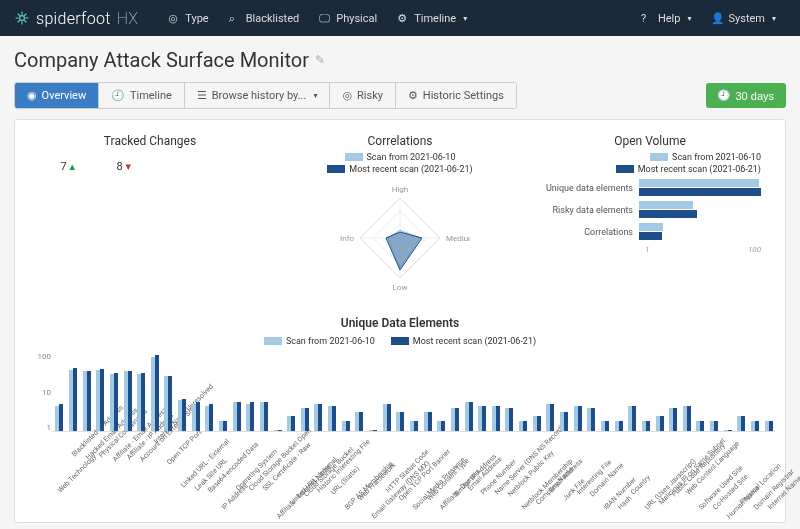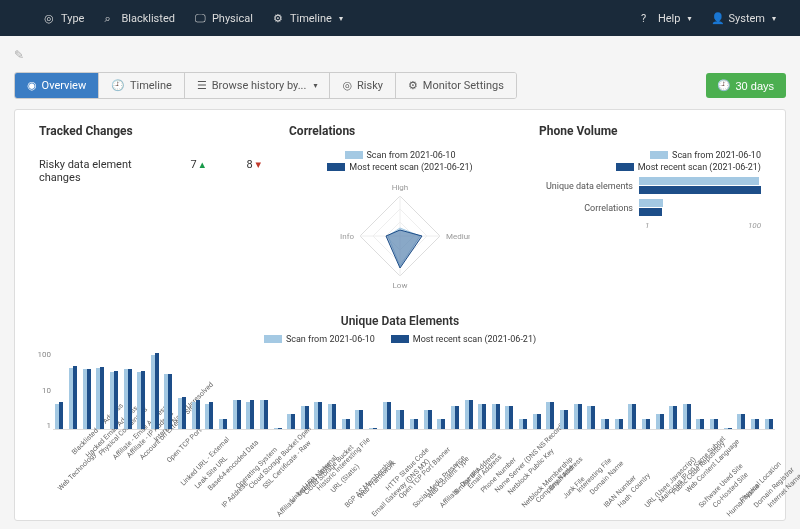--- a/index.html
+++ b/index.html
@@ -26,21 +26,21 @@
 .tabbar-item { display: flex; align-items: center; gap: 5px; padding: 6px 12px; font-size: 11px; background: #f5f5f5; border-right: 1px solid #ccc; cursor: pointer; color: #555; }
 .tabbar-item:last-child { border-right: none; }
 .tabbar-item.active { background: #3b7dc4; color: #fff; }
 .btn-days { background: #4caf50; color: #fff; border: none; padding: 6px 12px; border-radius: 3px; font-size: 11px; display: flex; align-items: center; gap: 4px; cursor: pointer; }
 
 
 .content { padding: 0 14px 14px; }
 .panel { background: #fff; border: 1px solid #ddd; border-radius: 3px; padding: 10px; }
 .top-row { display: grid; grid-template-columns: 1fr 1fr 1fr; gap: 0; }
 .top-row .section { padding: 4px 14px 8px; }
-.section-title { font-size: 12px; font-weight: 700; text-align: left; margin-bottom: 12px; }
+.section-title { font-size: 12px; font-weight: 400; text-align: center; margin-bottom: 4px; }
 
 
 .tc-row { display: flex; justify-content: space-between; padding: 8px 0; border-bottom: 1px solid #eee; font-size: 11px; }
 .tc-row:last-child { border-bottom: none; }
 .tc-vals { display: flex; gap: 20px; }
 .tc-val { width: 36px; text-align: right; }
 .up { color: #1a9a4a; }
 .down { color: #c0392b; }
 
 
@@ -75,20 +75,28 @@
 .ude-bar.l { background: #a4c9e3; }
 .ude-bar.d { background: #1d4e89; }
 .ude-xlabel { position: absolute; top: 82px; left: 50%; transform: rotate(-45deg) translate(-4px, 0); transform-origin: top left; font-size: 7px; color: #666; white-space: nowrap; }
 
 .icon { width: 12px; height: 12px; display: inline-flex; }
 </style>
 </head>
 <body>
 
 <div class="topnav">
+  <div class="brand">
+    <svg class="brand-icon" viewBox="0 0 20 20">
+        <circle cx="10" cy="10" r="3" fill="none" stroke="#6cc" stroke-width="1.4"></circle>
+        <path d="M10 2v4M10 14v4M2 10h4M14 10h4M4.5 4.5l3 3M12.5 12.5l3 3M15.5 4.5l-3 3M7.5 12.5l-3 3" stroke="#6cc" stroke-width="1.4"></path>
+      </svg>
+    <span>spiderfoot</span>
+    <span class="brand-hx">HX</span>
+  </div>
   <div class="nav-items">
     <div class="nav-item">
         <span class="icon">◎</span>
         <span>Type</span>
       </div>
     <div class="nav-item">
         <span class="icon">⌕</span>
         <span>Blacklisted</span>
       </div>
     <div class="nav-item">
@@ -110,20 +118,21 @@
     <div class="nav-item">
         <span class="icon">👤</span>
         <span>System</span>
         <span class="caret">▾</span>
       </div>
   </div>
 </div>
 
 <div class="page-title-bar">
   <h1 class="page-title">
+    <span>Company Attack Surface Monitor</span>
     <span class="edit-icon">✎</span>
   </h1>
 </div>
 
 <div class="toolbar">
   <div class="tabbar">
     <div class="tabbar-item active">
         <span>◉</span>
         <span>Overview</span>
       </div>
@@ -135,39 +144,38 @@
         <span>☰</span>
         <span>Browse history by...</span>
         <span class="caret">▾</span>
       </div>
     <div class="tabbar-item">
         <span>◎</span>
         <span>Risky</span>
       </div>
     <div class="tabbar-item">
         <span>⚙</span>
-        <span>Monitor Settings</span>
+        <span>Historic Settings</span>
       </div>
   </div>
   <button class="btn-days">
       <span>🕘</span>
       <span>30 days</span>
     </button>
 </div>
 
 <div class="content">
   <div class="panel">
 
     <div class="top-row">
 
       <div class="section">
         <div class="section-title">Tracked Changes</div>
         <div id="tc-rows">
             <div class="tc-row">
-              <span>Risky data element changes</span>
     <span class="tc-vals">
       <span class="tc-val">7 <span class="up">▴</span></span>
       <span class="tc-val">8 <span class="down">▾</span></span>
     </span>
             </div>
           </div>
       </div>
 
       <div class="section">
         <div class="section-title">Correlations</div>
@@ -194,37 +202,44 @@
               <text class="radar-label" x="0" y="-46" text-anchor="middle">High</text>
               <text class="radar-label" x="46" y="3" text-anchor="start">Medium</text>
               <text class="radar-label" x="0" y="52" text-anchor="middle">Low</text>
               <text class="radar-label" x="-46" y="3" text-anchor="end">Info</text>
             </g>
           </svg>
         </div>
       </div>
 
       <div class="section">
-        <div class="section-title">Phone Volume</div>
+        <div class="section-title">Open Volume</div>
         <div class="legend" style="align-items:flex-end">
           <div class="legend-row">
               <span class="swatch sw-light"></span>
               <span>Scan from 2021-06-10</span>
             </div>
           <div class="legend-row">
               <span class="swatch sw-dark"></span>
               <span>Most recent scan (2021-06-21)</span>
             </div>
         </div>
         <div class="dv-wrap" id="dv-rows">
             <div class="dv-row">
               <span class="dv-label">Unique data elements</span>
     <span class="dv-bars">
       <span class="dv-bar sw-light" style="width:98.46153846153847%"></span>
       <span class="dv-bar sw-dark" style="width:100%"></span>
+    </span>
+            </div>
+            <div class="dv-row">
+              <span class="dv-label">Risky data elements</span>
+    <span class="dv-bars">
+      <span class="dv-bar sw-light" style="width:44.61538461538462%"></span>
+      <span class="dv-bar sw-dark" style="width:47.69230769230769%"></span>
     </span>
             </div>
             <div class="dv-row">
               <span class="dv-label">Correlations</span>
     <span class="dv-bars">
       <span class="dv-bar sw-light" style="width:20%"></span>
       <span class="dv-bar sw-dark" style="width:18.461538461538463%"></span>
     </span>
             </div>
           </div>

